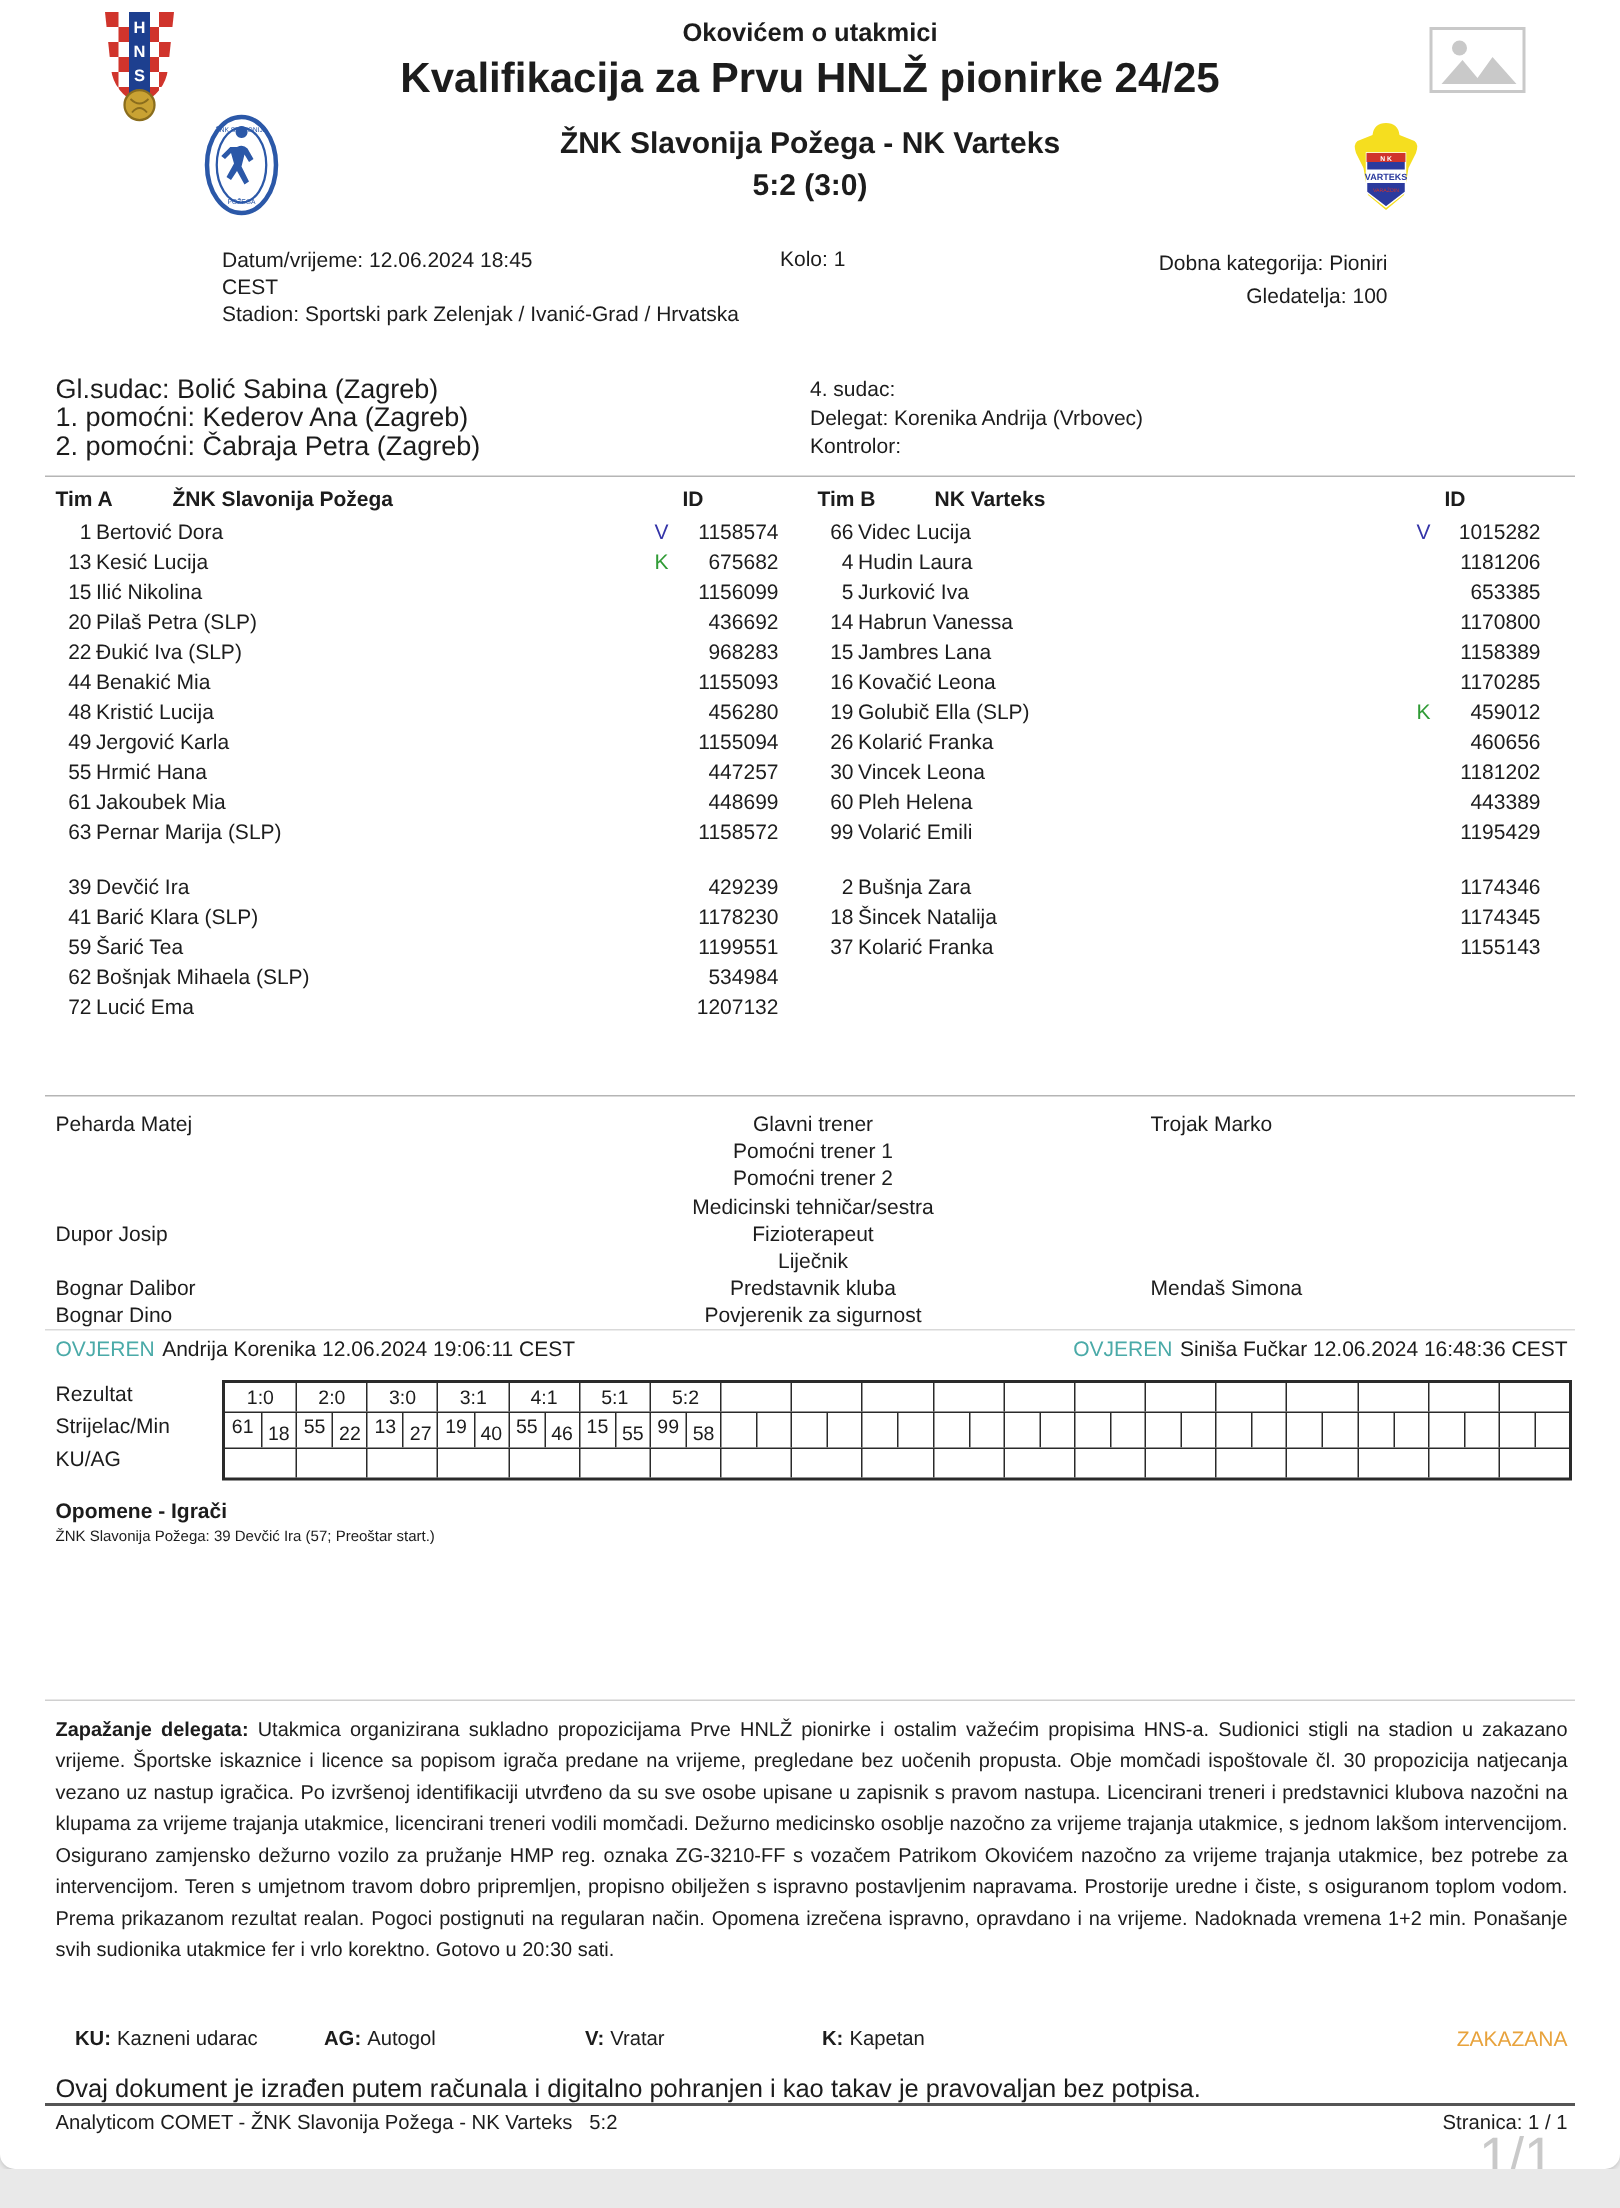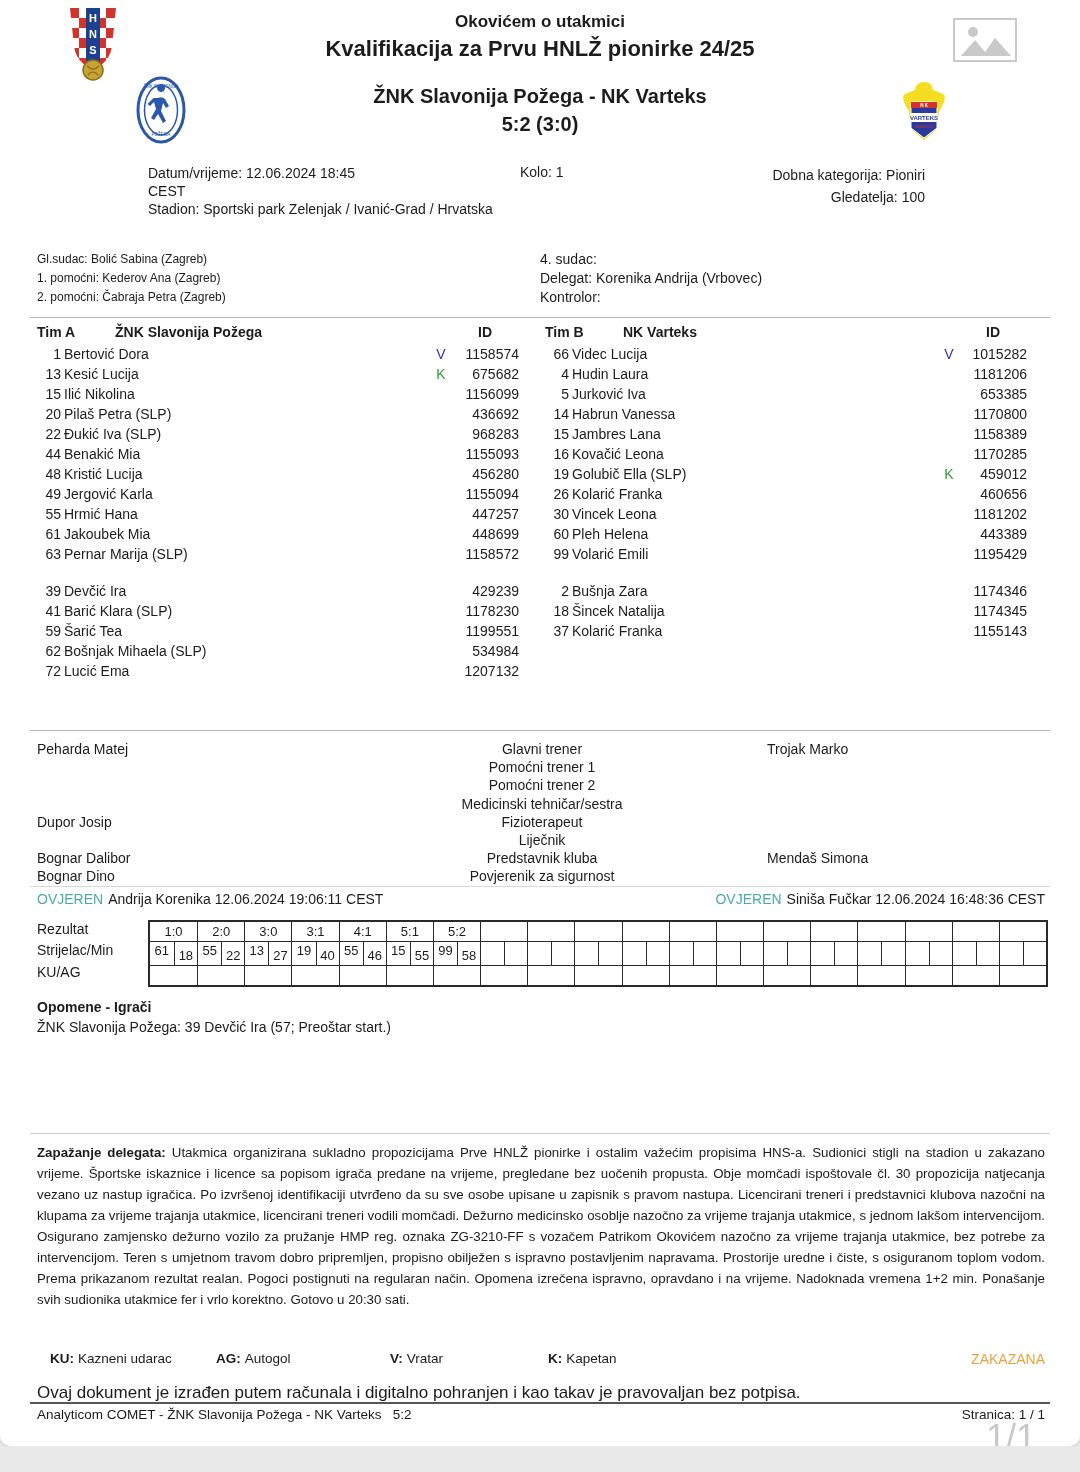--- a/index.html
+++ b/index.html
@@ -12,59 +12,59 @@
   }
   .page {
     position:relative; width:1080px; height:1446px; background:#fff;
     border-radius:0 0 10px 10px; overflow:hidden;
     box-shadow:0 1px 3px rgba(0,0,0,.15);
   }
   .abs { position:absolute; }
 
   
   .report-title { left:0; right:0; top:12px; font-size:17px; font-weight:bold; text-align:center; }
-  .competition  { left:0; right:0; top:36px; font-size:22px; font-weight:bold; text-align:center; }
+  .competition  { left:0; right:0; top:36px; font-size:28px; font-weight:bold; text-align:center; }
   .match-title  { left:0; right:0; top:85px; font-size:20px; font-weight:bold; text-align:center; }
   .score        { left:0; right:0; top:113px; font-size:20px; font-weight:bold; text-align:center; }
 
   .hns-logo { left:66px; top:6px; width:54px; height:76px; }
   .home-logo { left:136px; top:76px; width:50px; height:68px; }
   .away-logo { left:901px; top:80px; width:46px; height:62px; }
   .img-placeholder {
     left:953px; top:18px; width:64px; height:44px;
     border:2px solid #c9c9c9; background:#fff;
     display:flex; align-items:center; justify-content:center;
   }
 
   
   .mi-left { left:148px; top:164px; font-size:14px; line-height:18px; }
   .mi-datetime { width:242px; }
   .mi-stadium { white-space:nowrap; }
   .mi-kolo { left:520px; top:164px; font-size:14px; }
   .mi-right { left:690px; top:164px; width:235px; text-align:right; font-size:14px; line-height:22px; }
 
   
-  .officials-left  { left:37px;  top:250px; font-size:12px; line-height:19px; }
+  .officials-left  { left:37px;  top:250px; font-size:18px; line-height:19px; }
   .officials-right { left:540px; top:250px; font-size:14px; line-height:19px; }
 
   .divider { height:0; border-top:1px solid #b5b5b5; }
   .div-1 { left:30px; top:317px; width:1020px; }
   .div-2 { left:30px; top:730px; width:1020px; }
   .div-3 { left:30px; top:886px; width:1020px; border-top-color:#d9d9d9; }
   .div-4 { left:30px; top:1133px; width:1020px; border-top-color:#d0d0d0; }
   .div-5 { left:30px; top:1402px; width:1020px; border-top:2px solid #555; }
 
   
   .team { top:324px; width:482px; font-size:14px; }
   .team-a { left:37px; }
   .team-b { left:545px; }
   .team-header { display:flex; height:22px; font-weight:bold; align-items:flex-start; }
   .th-label { width:78px; }
   .th-name  { flex:1; }
-  .th-id    { width:60px; text-align:center; margin-right:4px; }
+  .th-id    { width:60px; text-align:left; margin-right:4px; }
   .p-row { display:flex; height:20px; align-items:flex-start; }
   .p-num  { width:24px; text-align:right; }
   .p-name { flex:1; padding-left:3px; }
   .p-marker { width:20px; text-align:center; font-weight:normal; }
   .p-marker.gk  { color:#3434a8; }
   .p-marker.cap { color:#2f9b35; }
   .p-id { width:68px; text-align:right; }
   .subs { margin-top:17px; }
 
   
@@ -90,21 +90,21 @@
   .rt-cell:first-child { border-left:none; }
   .row-scores .rt-cell { height:19px; }
   .row-scorers .rt-cell { height:23px; padding:0; }
   .row-kuag .rt-cell { height:19px; }
   .half { width:50%; height:100%; display:flex; justify-content:center; }
   .half.s { align-items:flex-start; padding-top:1px; }
   .half.m { align-items:flex-end; border-left:1px solid #2a2a2a; padding-bottom:2px; }
 
   
   .cautions-title { left:37px; top:999px; font-size:14px; font-weight:bold; }
-  .cautions-line  { left:37px; top:1019px; font-size:14px; }
+  .cautions-line  { left:37px; top:1019px; font-size:10px; }
 
   
   .remarks { left:37px; top:1142px; width:1008px; font-size:13.3px; line-height:21px; text-align:justify; }
   .remarks b { font-weight:bold; }
 
   
   .legend { top:1351px; left:0; right:0; height:18px; font-size:13.5px; }
   .leg-item { position:absolute; }
   .leg-item b { margin-right:4px; }
   .leg-0 { left:50px; } .leg-1 { left:216px; } .leg-2 { left:390px; } .leg-3 { left:548px; }

